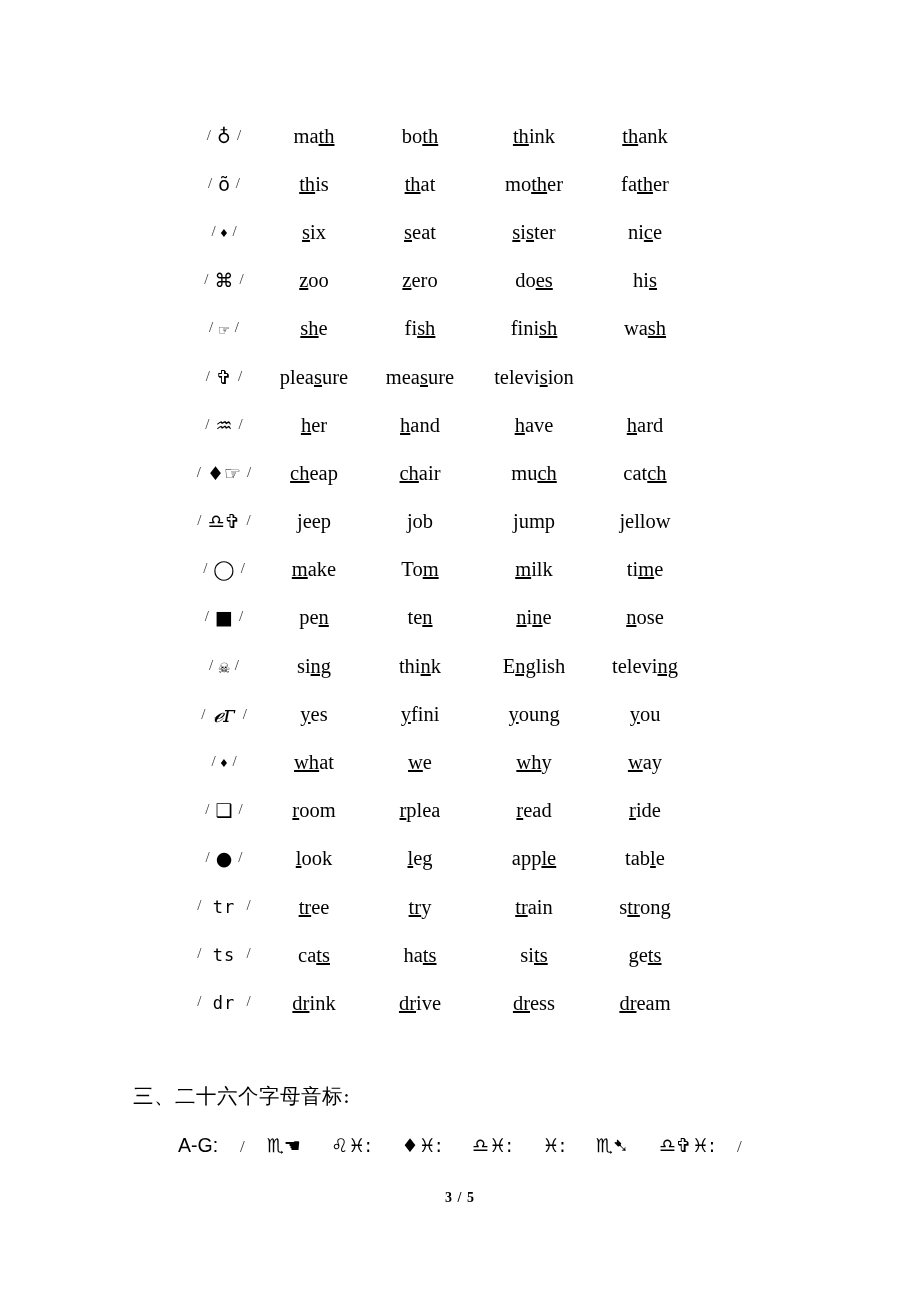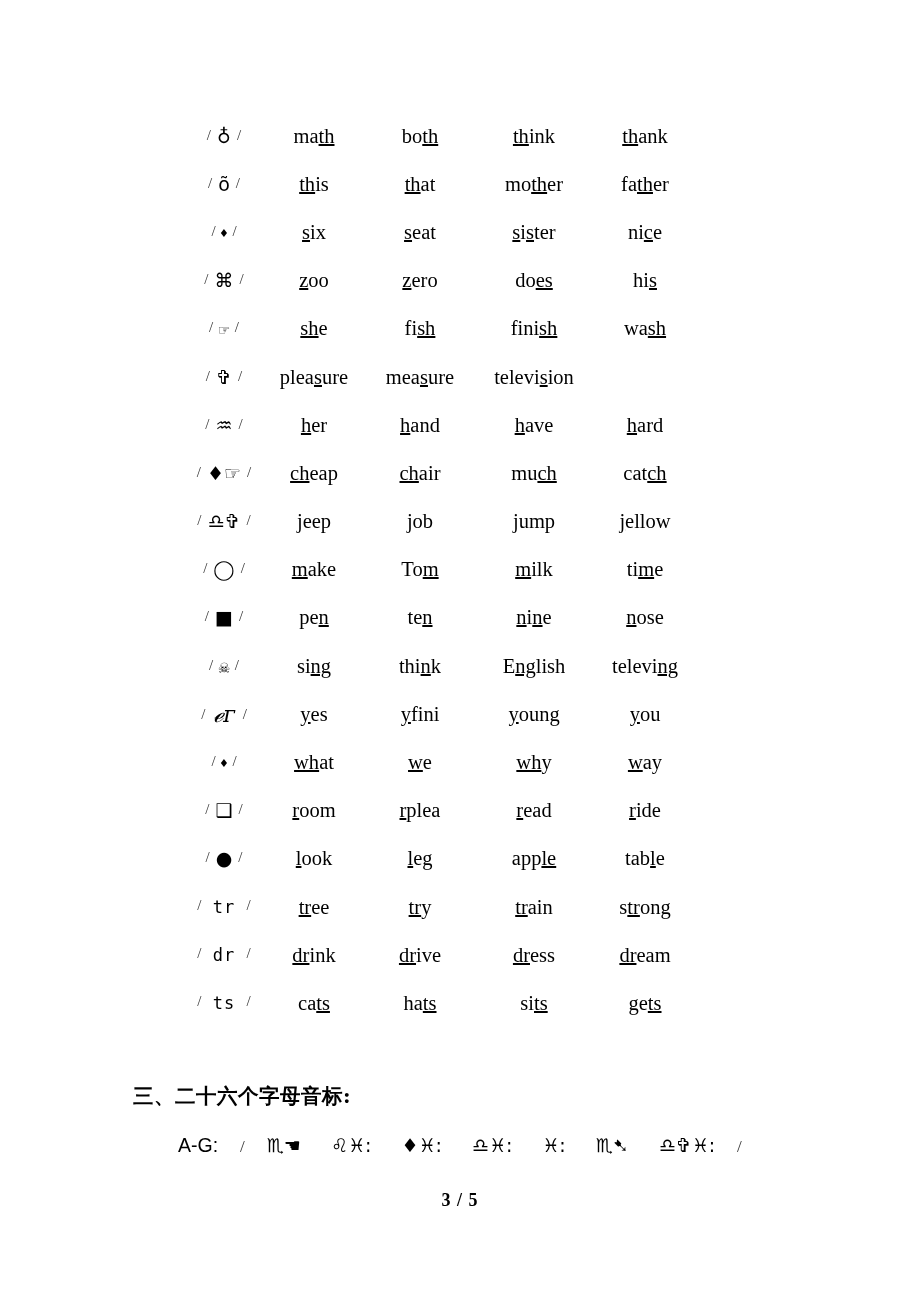--- a/index.html
+++ b/index.html
@@ -82,21 +82,21 @@
   td.w4 { width: 102px; }
 
   .word u { text-decoration: underline; text-underline-offset: 1px; }
 
   
   #section-heading {
     position: absolute;
     left: 133px;
     top: 1082px;
     font-family: "DejaVu Serif", "Liberation Serif", serif;
-    font-weight: bold;
+    font-weight: normal;
     font-size: 20.5px;
     letter-spacing: 0.5px;
     white-space: nowrap;
   }
 
   
   #alphabet-line {
     position: absolute;
     left: 178px;
     top: 1134px;
@@ -121,21 +121,21 @@
 
   
   #page-footer {
     position: absolute;
     left: 0;
     top: 1190px;
     width: 920px;
     text-align: center;
     font-family: "Liberation Serif", serif;
     font-weight: bold;
-    font-size: 18px;
+    font-size: 14px;
     letter-spacing: 1px;
   }
 </style>
 </head>
 <body>
 
 <div id="page">
 
   <table id="phonics-table">
     <tbody>
@@ -252,33 +252,33 @@
           <td class="w4"><span class="word"><span>tab</span><u>l</u><span>e</span></span></td>
         </tr>
         <tr>
           <td class="sym-cell"><span class="slash">/</span><span class="sym mono"> tr </span><span class="slash">/</span></td>
           <td class="w1"><span class="word"><u>tr</u><span>ee</span></span></td>
           <td class="w2"><span class="word"><u>tr</u><span>y</span></span></td>
           <td class="w3"><span class="word"><u>tr</u><span>ain</span></span></td>
           <td class="w4"><span class="word"><span>s</span><u>tr</u><span>ong</span></span></td>
         </tr>
         <tr>
+          <td class="sym-cell"><span class="slash">/</span><span class="sym mono"> ts </span><span class="slash">/</span></td>
+          <td class="w1"><span class="word"><span>ca</span><u>ts</u></span></td>
+          <td class="w2"><span class="word"><span>ha</span><u>ts</u></span></td>
+          <td class="w3"><span class="word"><span>si</span><u>ts</u></span></td>
+          <td class="w4"><span class="word"><span>ge</span><u>ts</u></span></td>
+        </tr>
+        <tr>
           <td class="sym-cell"><span class="slash">/</span><span class="sym mono"> dr </span><span class="slash">/</span></td>
           <td class="w1"><span class="word"><u>dr</u><span>ink</span></span></td>
           <td class="w2"><span class="word"><u>dr</u><span>ive</span></span></td>
           <td class="w3"><span class="word"><u>dr</u><span>ess</span></span></td>
           <td class="w4"><span class="word"><u>dr</u><span>eam</span></span></td>
         </tr>
-        <tr>
-          <td class="sym-cell"><span class="slash">/</span><span class="sym mono"> ts </span><span class="slash">/</span></td>
-          <td class="w1"><span class="word"><span>ca</span><u>ts</u></span></td>
-          <td class="w2"><span class="word"><span>ha</span><u>ts</u></span></td>
-          <td class="w3"><span class="word"><span>si</span><u>ts</u></span></td>
-          <td class="w4"><span class="word"><span>ge</span><u>ts</u></span></td>
-        </tr>
       </tbody>
   </table>
 
   <div id="section-heading">三、二十六个字母音标:</div>
 
   <div id="alphabet-line"><span class="ag-label">A-G:</span><span class="gap-m"></span><span class="ag-slash">/</span><span class="gap-m"></span><span class="ag-sym">♏☚</span><span class="gap-l"></span><span class="ag-sym">♌♓:</span><span class="gap-l"></span><span class="ag-sym">♦♓:</span><span class="gap-l"></span><span class="ag-sym">♎♓:</span><span class="gap-l"></span><span class="ag-sym">♓:</span><span class="gap-l"></span><span class="ag-sym">♏➷</span><span class="gap-l"></span><span class="ag-sym">♎✞♓:</span><span class="gap-m"></span><span class="ag-slash">/</span></div>
 
   <div id="page-footer">3 / 5</div>
 
 </div>

